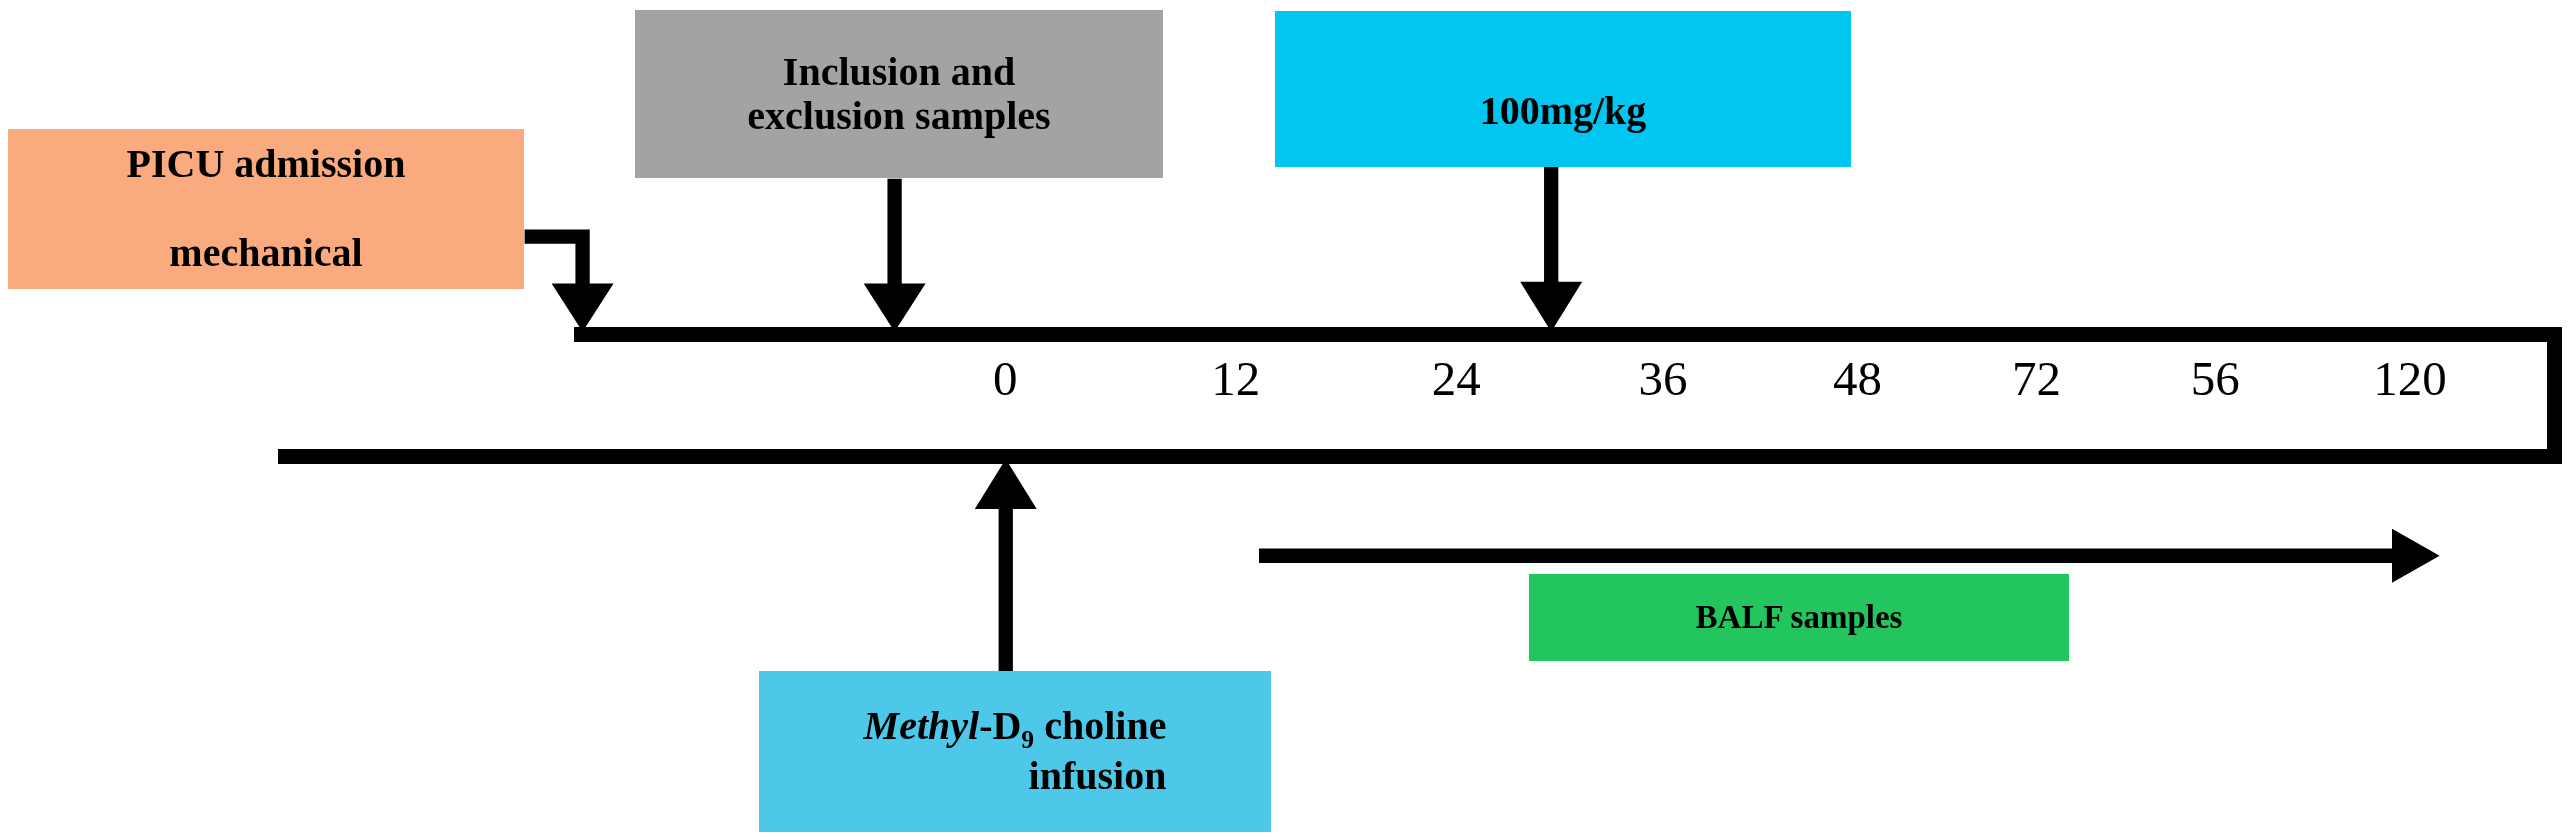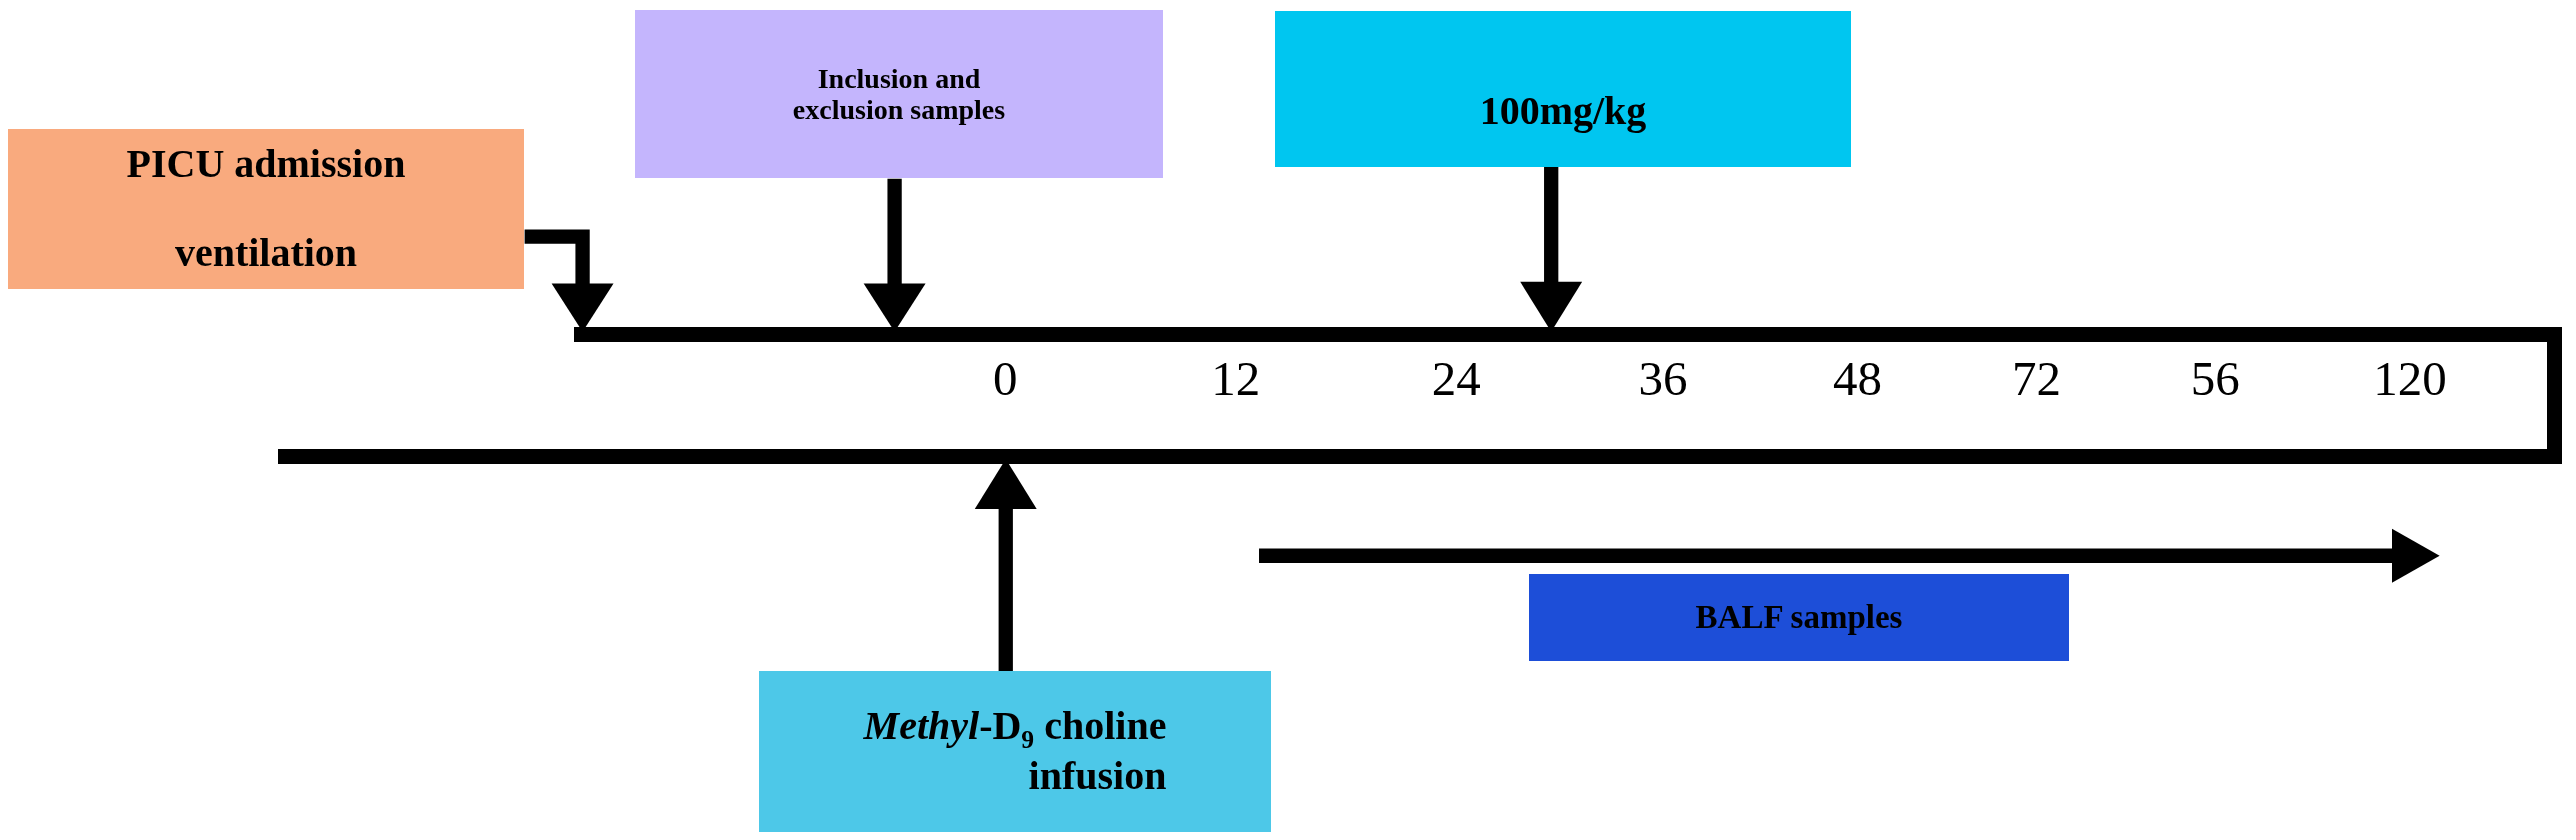--- a/index.html
+++ b/index.html
@@ -39,22 +39,22 @@
     height: 160px;
     background: #F9AA7E;
     font-size: 40px;
   }
 
   #box-criteria {
     left: 635px;
     top: 10.3px;
     width: 528px;
     height: 168px;
-    background: #c4b5fd;
-    font-size: 28px;
+    background: #a3a3a3;
+    font-size: 40px;
   }
 
   #box-surfactant {
     left: 1275px;
     top: 11px;
     width: 576px;
     height: 156px;
     background: #00C6F0;
     font-size: 40px;
   }
@@ -67,21 +67,21 @@
     background: #4DC8E8;
     font-size: 40px;
     text-align: right;
   }
 
   #box-balf {
     left: 1529px;
     top: 574px;
     width: 540px;
     height: 87px;
-    background: #1d4ed8;
+    background: #22c55e;
     font-size: 33px;
   }
 
   .box-text { display: block; padding: 0 8px; }
   .ital { font-style: italic; }
   .sub  { font-size: 0.64em; vertical-align: sub; }
 
   
   .rail {
     position: absolute;
@@ -179,21 +179,21 @@
     <span class="tick" style="left:64.6%">48</span>
     <span class="tick" style="left:73.6%">72</span>
     <span class="tick" style="left:82.6%">56</span>
     <span class="tick" style="left:92.4%">120</span>
   </div>
 
   <div class="box" id="box-picu">
     <span class="box-text">
       <span>PICU admission</span><br>
       <br>
-      <span>ventilation</span>
+      <span>mechanical</span>
     </span>
   </div>
 
   <div class="box" id="box-criteria">
     <span class="box-text">
       <span>Inclusion and</span><br>
       <span>exclusion samples</span>
     </span>
   </div>
 

